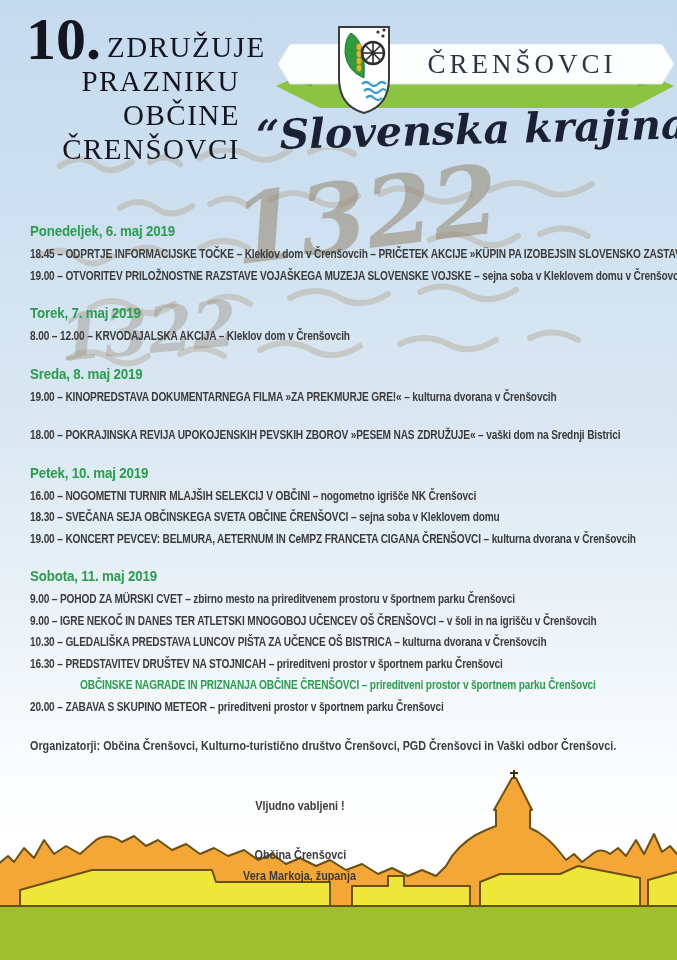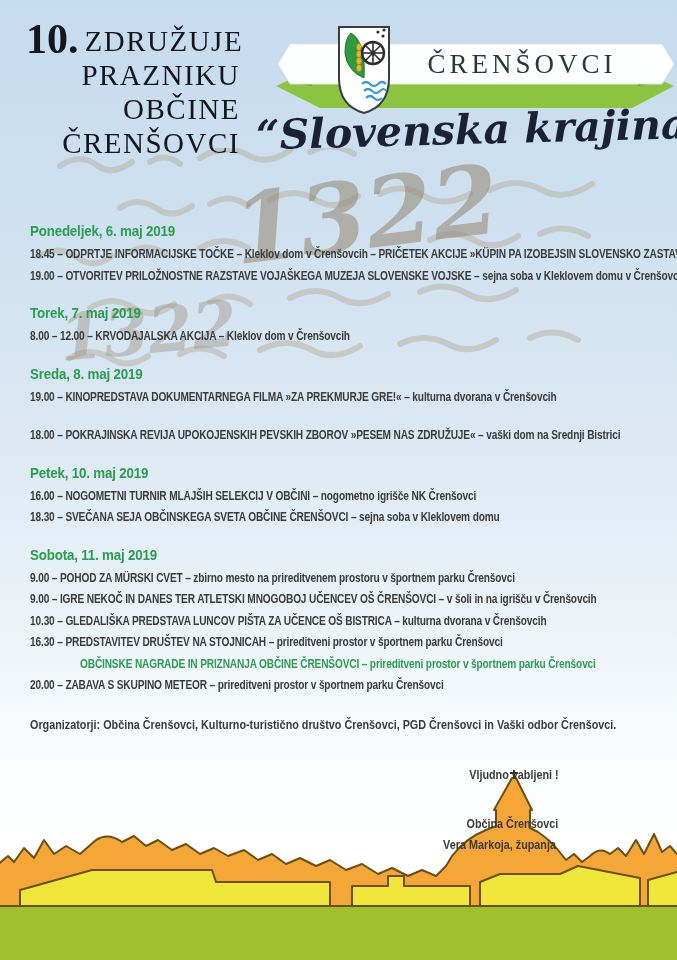--- a/index.html
+++ b/index.html
@@ -8,21 +8,21 @@
     background: linear-gradient(180deg,#c5dbee 0%, #cde0f0 20%, #dbe8f3 45%, #ecf3f8 65%, #f9fcfe 78%, #ffffff 88%, #ffffff 100%);
     font-family:"Liberation Sans", sans-serif;
   }
   
   .header { position:relative; height:180px; z-index:3; }
   .title-block {
     position:absolute; left:26px; top:22px; width:214px; text-align:right;
     font-family:"Liberation Serif", serif; color:#15151f;
   }
   .title-row { line-height:34px; font-size:29px; letter-spacing:1.5px; white-space:nowrap; }
-  .edition { font-size:42px; font-weight:bold; letter-spacing:0; margin-right:6px; vertical-align:-2px; }
+  .edition { font-size:60px; font-weight:bold; letter-spacing:0; margin-right:6px; vertical-align:-2px; }
   .logo-svg { position:absolute; left:276px; top:14px; width:398px; height:112px; overflow:visible; }
   .banner-text { font-family:"Liberation Serif", serif; font-size:27px; letter-spacing:4px; fill:#2c3543; }
   .subtitle {
     position:absolute; left:256px; top:106px; width:418px; text-align:center;
     font-family:"DejaVu Serif", serif; font-style:italic; font-weight:bold;
     font-size:41px; color:#1b2133; transform:rotate(-1.5deg); white-space:nowrap;
   }
   
   .watermark { position:absolute; left:0; top:148px; width:677px; height:250px; z-index:1; pointer-events:none; }
   .wm-year { font-family:"DejaVu Serif", serif; font-style:italic; font-weight:bold; fill:#9a8d79; }
@@ -40,21 +40,21 @@
     font-size:13.5px; font-weight:bold; color:#3b3b3b; letter-spacing:-0.2px;
   }
   .event.highlight > span { color:#2a9d4e; }
   .event.indent { padding-left:50px;text-align:right; }
   .organizers { margin-top:18px; line-height:22px; }
   .organizers > span {
     display:inline-block; white-space:nowrap; transform:scaleX(0.8); transform-origin:0 50%;
     font-size:13.5px; font-weight:bold; color:#3b3b3b;
   }
   
-  .footer-block { position:relative; z-index:3; margin-top:28px; margin-left:30px; width:540px; text-align:right; }
+  .footer-block { position:relative; z-index:3; margin-top:38px; margin-left:30px; width:540px; text-align:center; }
   .footer-line { line-height:20px; }
   .footer-line > span {
     display:inline-block; white-space:nowrap; transform:scaleX(0.8); transform-origin:50% 50%;
     font-size:13.5px; font-weight:bold; color:#3b3b3b;
   }
   .invite { margin-bottom:28px; }
   
   .skyline { position:absolute; left:0; bottom:0; width:677px; height:190px; z-index:1; }
 </style>
 </head>
@@ -143,20 +143,21 @@
     </div>
 
     <div class="day">
       <div class="event"><span>18.00 – POKRAJINSKA REVIJA UPOKOJENSKIH PEVSKIH ZBOROV »PESEM NAS ZDRUŽUJE« – vaški dom na Srednji Bistrici</span></div>
     </div>
 
     <div class="day">
       <div class="day-heading"><span>Petek, 10. maj 2019</span></div>
       <div class="event"><span>16.00 – NOGOMETNI TURNIR MLAJŠIH SELEKCIJ V OBČINI – nogometno igrišče NK Črenšovci</span></div>
       <div class="event"><span>18.30 – SVEČANA SEJA OBČINSKEGA SVETA OBČINE ČRENŠOVCI – sejna soba v Kleklovem domu</span></div>
+      <div class="event"><span>19.00 – KONCERT PEVCEV: BELMURA, AETERNUM IN CeMPZ FRANCETA CIGANA ČRENŠOVCI – kulturna dvorana v Črenšovcih</span></div>
     </div>
 
     <div class="day">
       <div class="day-heading"><span>Sobota, 11. maj 2019</span></div>
       <div class="event"><span>9.00 – POHOD ZA MÜRSKI CVET – zbirno mesto na prireditvenem prostoru v športnem parku Črenšovci</span></div>
       <div class="event"><span>9.00 – IGRE NEKOČ IN DANES TER ATLETSKI MNOGOBOJ UČENCEV OŠ ČRENŠOVCI – v šoli in na igrišču v Črenšovcih</span></div>
       <div class="event"><span>10.30 – GLEDALIŠKA PREDSTAVA LUNCOV PIŠTA ZA UČENCE OŠ BISTRICA – kulturna dvorana v Črenšovcih</span></div>
       <div class="event"><span>16.30 – PREDSTAVITEV DRUŠTEV NA STOJNICAH – prireditveni prostor v športnem parku Črenšovci</span></div>
       <div class="event highlight indent"><span>OBČINSKE NAGRADE IN PRIZNANJA OBČINE ČRENŠOVCI – prireditveni prostor v športnem parku Črenšovci</span></div>
       <div class="event"><span>20.00 – ZABAVA S SKUPINO METEOR – prireditveni prostor v športnem parku Črenšovci</span></div>

